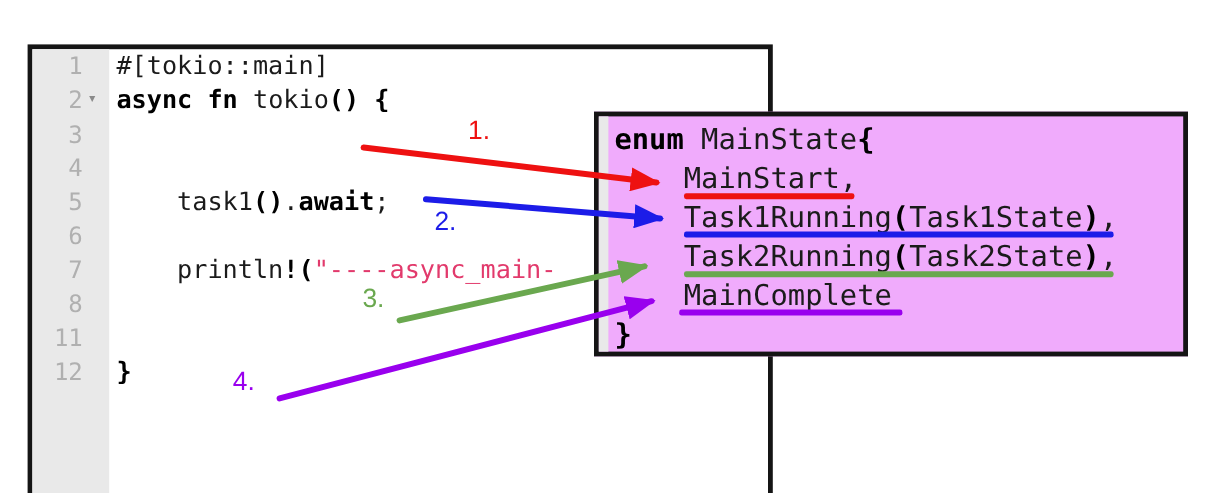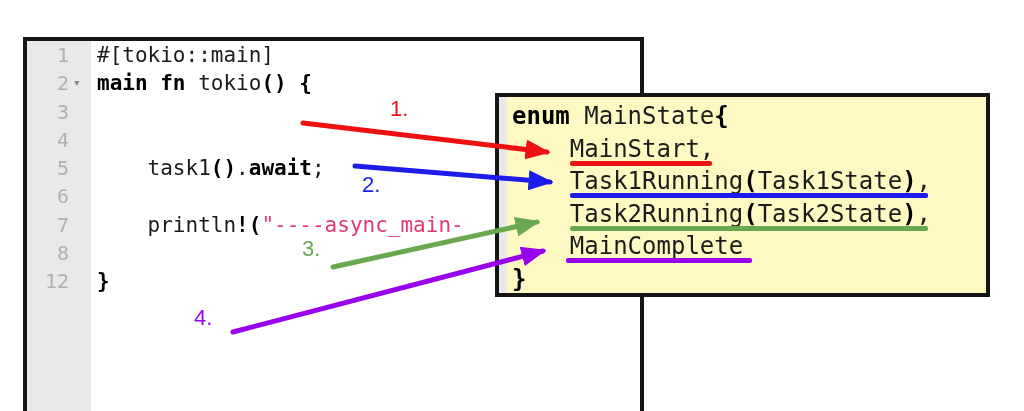--- a/index.html
+++ b/index.html
@@ -16,48 +16,49 @@
   .line-num{display:inline-block;width:64px;box-sizing:border-box;padding-right:22px;
             text-align:right;color:var(--line-number);font-size:20px;}
   .fold-icon{position:absolute;left:46px;top:0;font-size:13px;color:#8a8a8a;line-height:28.3px;}
   .code-text{padding-left:6px;}
   .seg-plain{color:var(--code-text);}
   .seg-bold{color:#000;font-weight:bold;}
   .seg-string{color:var(--string-pink);}
 
   
   #enum-box{position:absolute;left:495px;top:93px;width:495px;height:204px;
-            box-sizing:border-box;border:4px solid #151515;background:#fef9c3;z-index:2;}
+            box-sizing:border-box;border:4px solid #151515;background:#f0abfc;z-index:2;}
   #enum-strip{position:absolute;left:0;top:0;bottom:0;width:8px;background:var(--gutter-bg);}
   #enum-lines{position:absolute;left:0;top:3px;right:0;}
   .enum-line{height:32.6px;line-height:32.6px;white-space:pre;padding-left:13px;
              font-size:24px;color:var(--code-text);}
   .enum-underline{position:absolute;height:4.5px;border-radius:2px;}
 
   
   #arrow-svg{position:absolute;left:0;top:0;width:1024px;height:411px;z-index:3;pointer-events:none;}
   .arrow-label{position:absolute;z-index:3;font-family:"Liberation Sans",sans-serif;
                font-size:22px;font-weight:400;line-height:1;}
 </style>
 </head>
 <body>
 
 <div id="canvas">
 
   <div id="code-box">
     <div id="gutter-bg"></div>
     <div id="code-lines">
         <div class="code-line"><span class="line-num">1</span><span class="code-text"><span class="seg-plain">#[tokio::main]</span></span></div>
-        <div class="code-line"><span class="line-num">2</span><span class="fold-icon">▾</span><span class="code-text"><span class="seg-bold">main fn</span><span class="seg-plain"> tokio</span><span class="seg-bold">() {</span></span></div>
+        <div class="code-line"><span class="line-num">2</span><span class="fold-icon">▾</span><span class="code-text"><span class="seg-bold">async fn</span><span class="seg-plain"> tokio</span><span class="seg-bold">() {</span></span></div>
         <div class="code-line"><span class="line-num">3</span><span class="code-text"></span></div>
         <div class="code-line"><span class="line-num">4</span><span class="code-text"></span></div>
         <div class="code-line"><span class="line-num">5</span><span class="code-text"><span class="seg-plain">    task1</span><span class="seg-bold">()</span><span class="seg-plain">.</span><span class="seg-bold">await</span><span class="seg-plain">;</span></span></div>
         <div class="code-line"><span class="line-num">6</span><span class="code-text"></span></div>
         <div class="code-line"><span class="line-num">7</span><span class="code-text"><span class="seg-plain">    println</span><span class="seg-bold">!(</span><span class="seg-string">"----async_main-</span></span></div>
         <div class="code-line"><span class="line-num">8</span><span class="code-text"></span></div>
+        <div class="code-line"><span class="line-num">11</span><span class="code-text"></span></div>
         <div class="code-line"><span class="line-num">12</span><span class="code-text"><span class="seg-bold">}</span></span></div>
       </div>
   </div>
 
   <div id="enum-box">
     <div id="enum-strip"></div>
     <div id="enum-lines">
         <div class="enum-line"><span class="seg-bold">enum</span><span class="seg-plain"> MainState</span><span class="seg-bold">{</span></div>
         <div class="enum-line"><span class="seg-plain">    MainStart,</span></div>
         <div class="enum-line"><span class="seg-plain">    Task1Running</span><span class="seg-bold">(</span><span class="seg-plain">Task1State</span><span class="seg-bold">)</span><span class="seg-plain">,</span></div>

